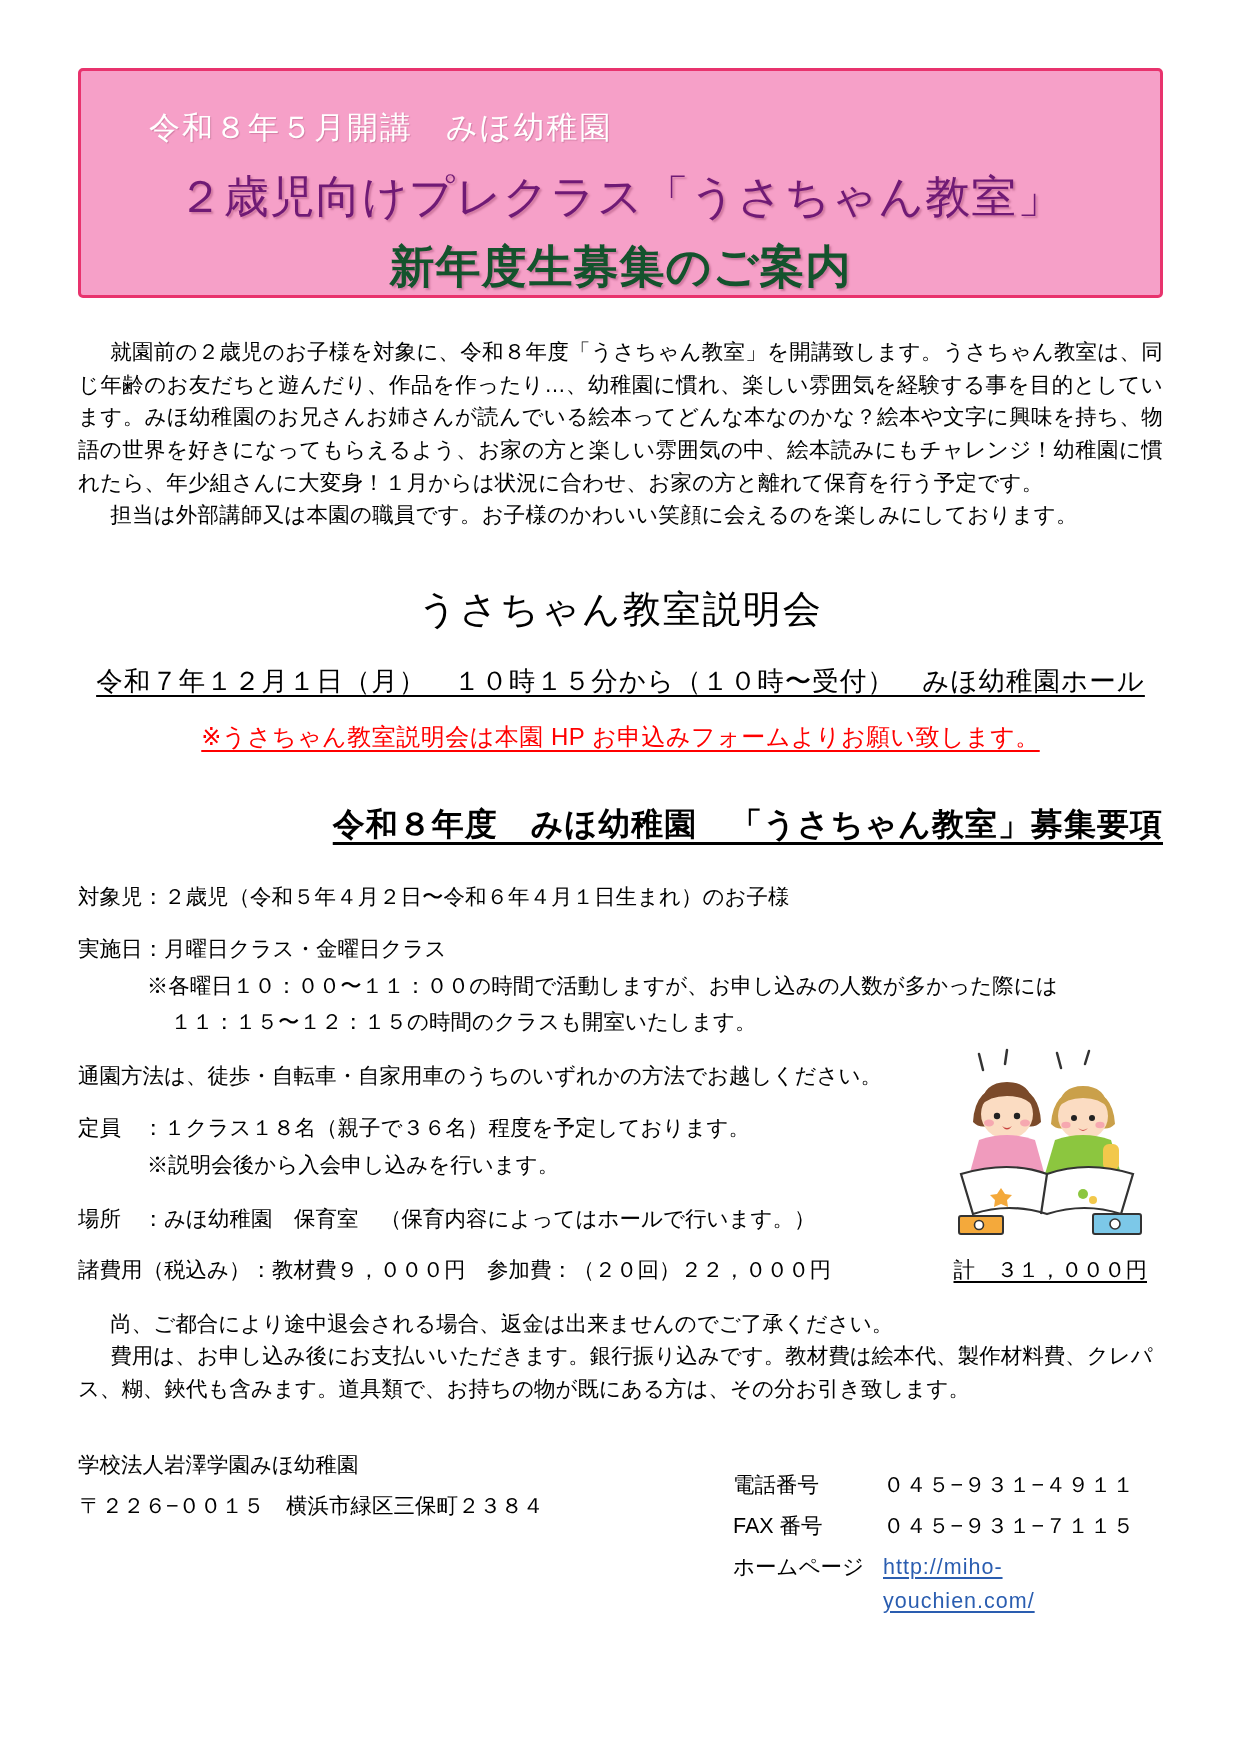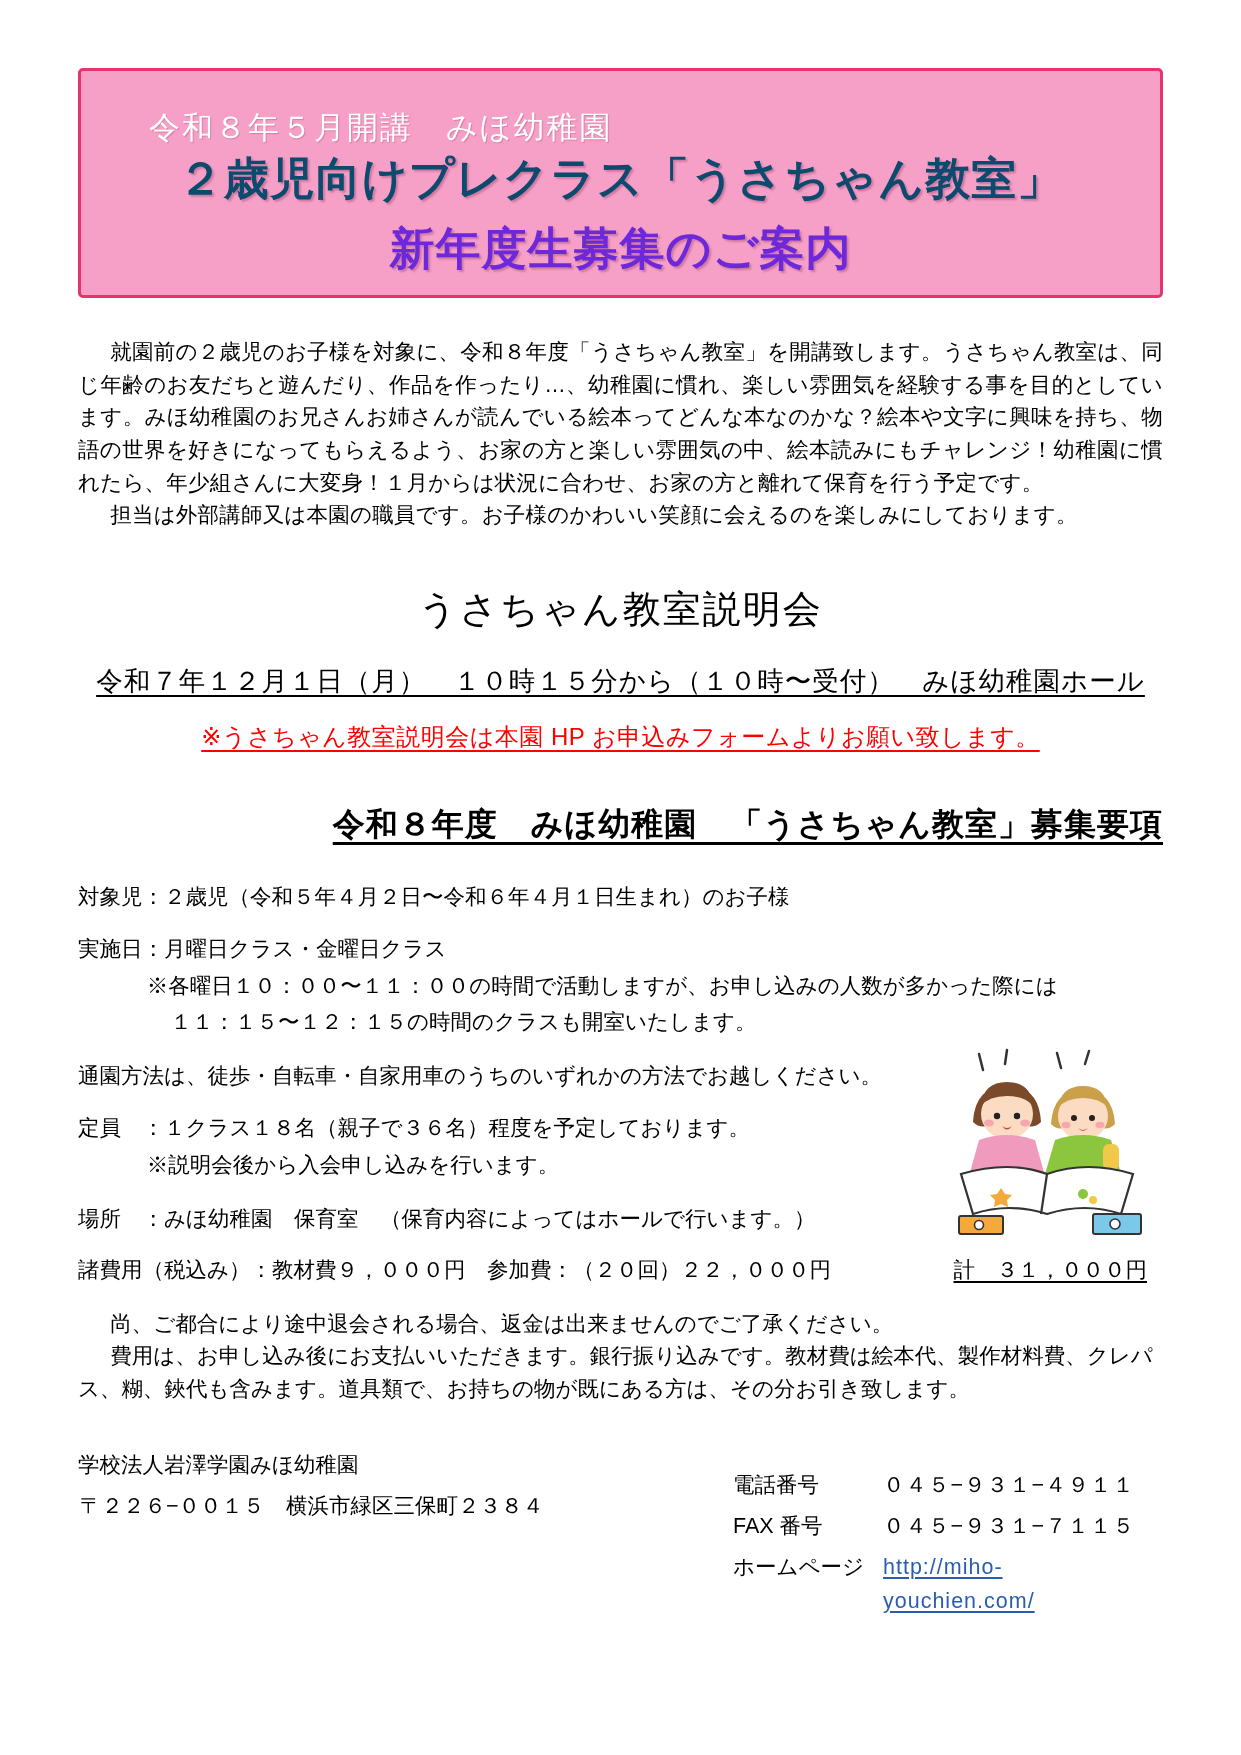--- a/index.html
+++ b/index.html
@@ -39,29 +39,29 @@
     color: #ffffff;
     font-size: 31px;
     letter-spacing: 2px;
     text-align: left;
     margin-left: 28px;
     margin-top: 16px;
     font-weight: 500;
     text-shadow: 1px 1px 1px rgba(150,60,100,.35);
   }
   .banner-line2 {
-    color: #0c4a6e;
+    color: #701a75;
     font-size: 45px;
-    font-weight: 700;
-    letter-spacing: 1px;
-    margin-top: 0;
+    font-weight: 400;
+    letter-spacing: 1px;
+    margin-top: 18px;
     text-shadow: 2px 2px 2px rgba(150,60,100,.4);
   }
   .banner-line3 {
-    color: #6d28d9;
+    color: #14532d;
     font-size: 45px;
     font-weight: 700;
     letter-spacing: 1px;
     margin-top: 10px;
     text-shadow: 2px 2px 2px rgba(150,60,100,.4);
   }
 
   
   .intro {
     margin-top: 38px;

